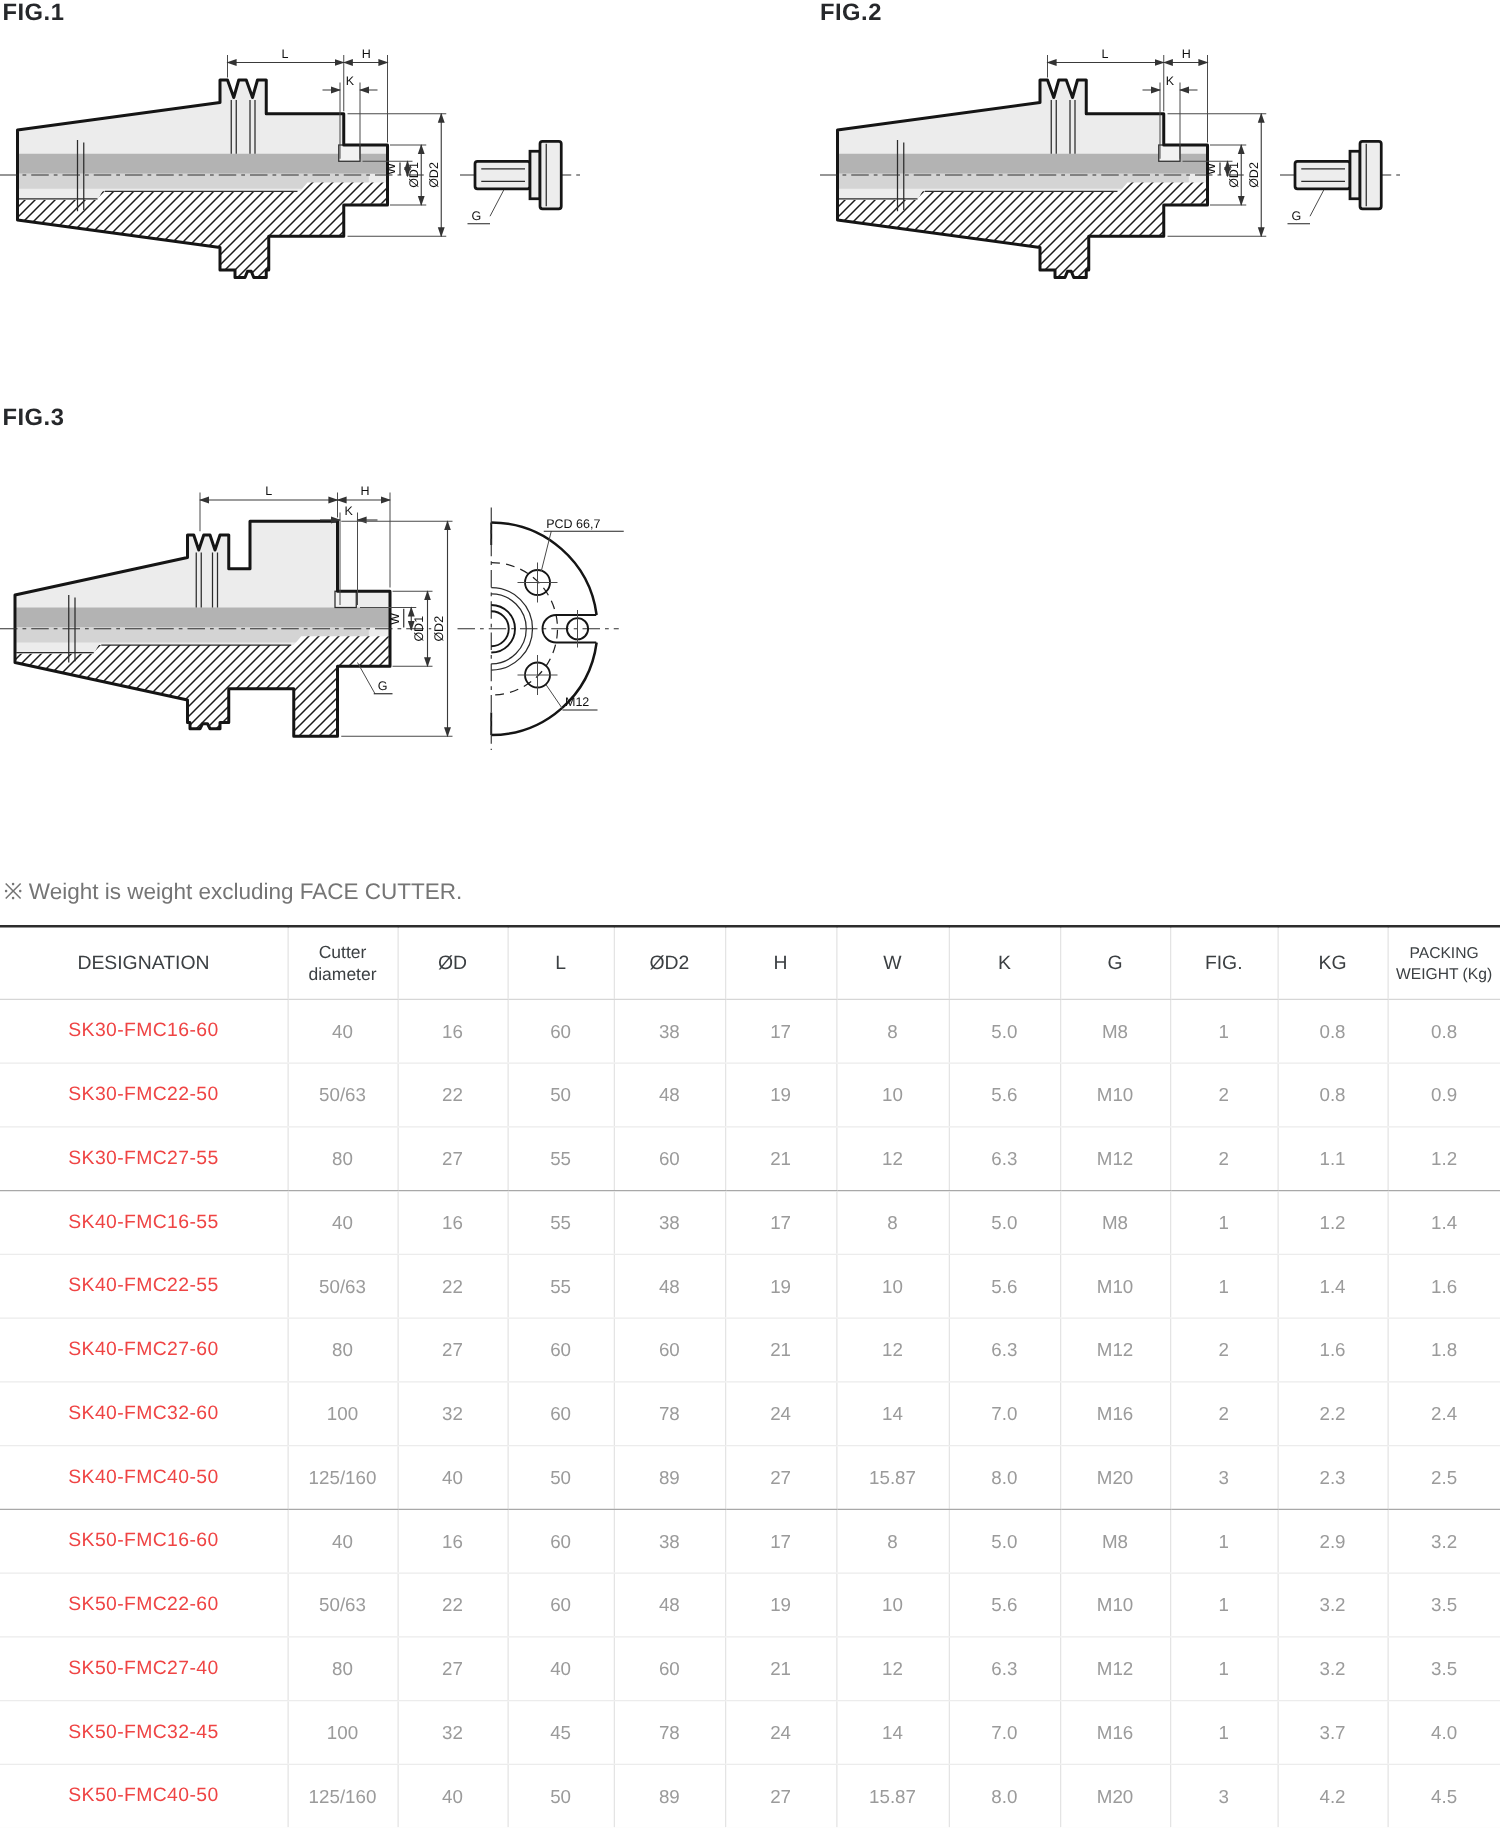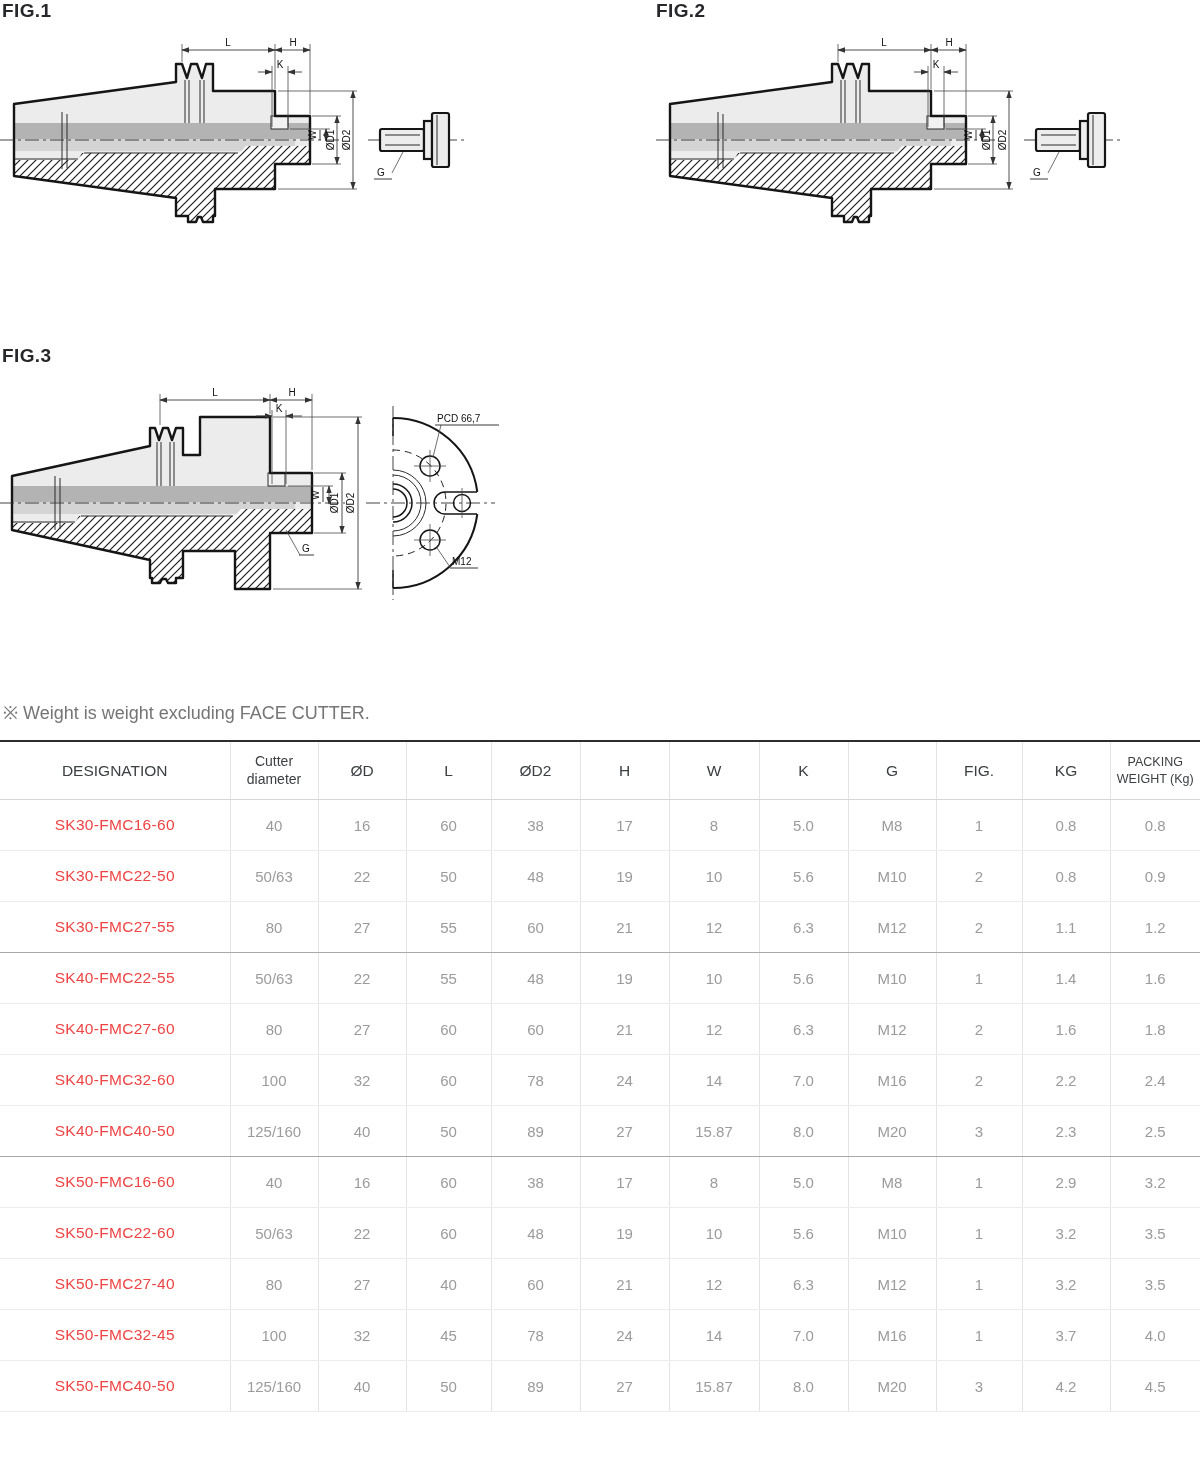--- a/index.html
+++ b/index.html
@@ -169,21 +169,21 @@
   <line class="thin" x1="385" y1="117" x2="420" y2="117"></line>
   <rect class="part" x="424" y="93" width="8" height="38"></rect>
   <rect class="part" x="432" y="85" width="17" height="54" rx="2"></rect>
   <line class="thin" x1="437" y1="87" x2="437" y2="137"></line>
   <line class="ext" x1="392" y1="145" x2="403" y2="124"></line>
   <text class="dimtxt" x="381" y="148">G</text>
   <line class="wbar" x1="374" y1="151" x2="392" y2="151"></line>
 </svg>
 </div>
 
-  <div class="fig-label" style="left:2px; top:345px;">FIG.3</div>
+  <div class="fig-label" style="left:2px; top:324px;">FIG.3</div>
   <div class="fig-canvas" style="left:0; top:380px;">
     <svg width="505" height="245" viewBox="0 0 505 245">
       <path class="bodyfill" d="M12,96 L150,66 L150,48 L155,48 L159,60 L163,48 L168,48 L172,60 L176,48 L183,48 L183,75 L200,75 L200,37 L270,37 L270,93 L312,93 L312,153 L270,153 L270,209 L235,209 L235,171 L183,171 L183,198 L176,198 L176,203 L168,203 L166,199 L162,199 L160,203 L152,203 L152,198 L150,198 L150,180 L12,150 Z"></path>
       <rect x="13" y="106" width="298" height="16" fill="#b3b3b3"></rect>
       <rect x="13" y="122" width="282" height="12" fill="#d4d4d4"></rect>
       <path fill="url(#hatch)" d="M12,143 L75,143 L79,136 L235,136 L241,129 L311,129 L311,152 L270,152 L270,208 L236,208 L236,171 L183,171 L183,198 L176,198 L176,203 L168,203 L166,199 L162,199 L160,203 L152,203 L152,198 L150,198 L150,180 L12,150 Z"></path>
       <line class="thin" x1="55" y1="96" x2="55" y2="150"></line>
       <line class="thin" x1="60" y1="98" x2="60" y2="149"></line>
       <line class="thin" x1="157" y1="62" x2="157" y2="106"></line>
       <line class="thin" x1="161" y1="62" x2="161" y2="106"></line>
@@ -324,20 +324,34 @@
           <td>60</td>
           <td>21</td>
           <td>12</td>
           <td>6.3</td>
           <td>M12</td>
           <td>2</td>
           <td>1.1</td>
           <td>1.2</td>
         </tr>
         <tr>
+          <td class="designation">SK40-FMC16-55</td>
+          <td>40</td>
+          <td>16</td>
+          <td>55</td>
+          <td>38</td>
+          <td>17</td>
+          <td>8</td>
+          <td>5.0</td>
+          <td>M8</td>
+          <td>1</td>
+          <td>1.2</td>
+          <td>1.4</td>
+        </tr>
+        <tr>
           <td class="designation">SK40-FMC22-55</td>
           <td>50/63</td>
           <td>22</td>
           <td>55</td>
           <td>48</td>
           <td>19</td>
           <td>10</td>
           <td>5.6</td>
           <td>M10</td>
           <td>1</td>

